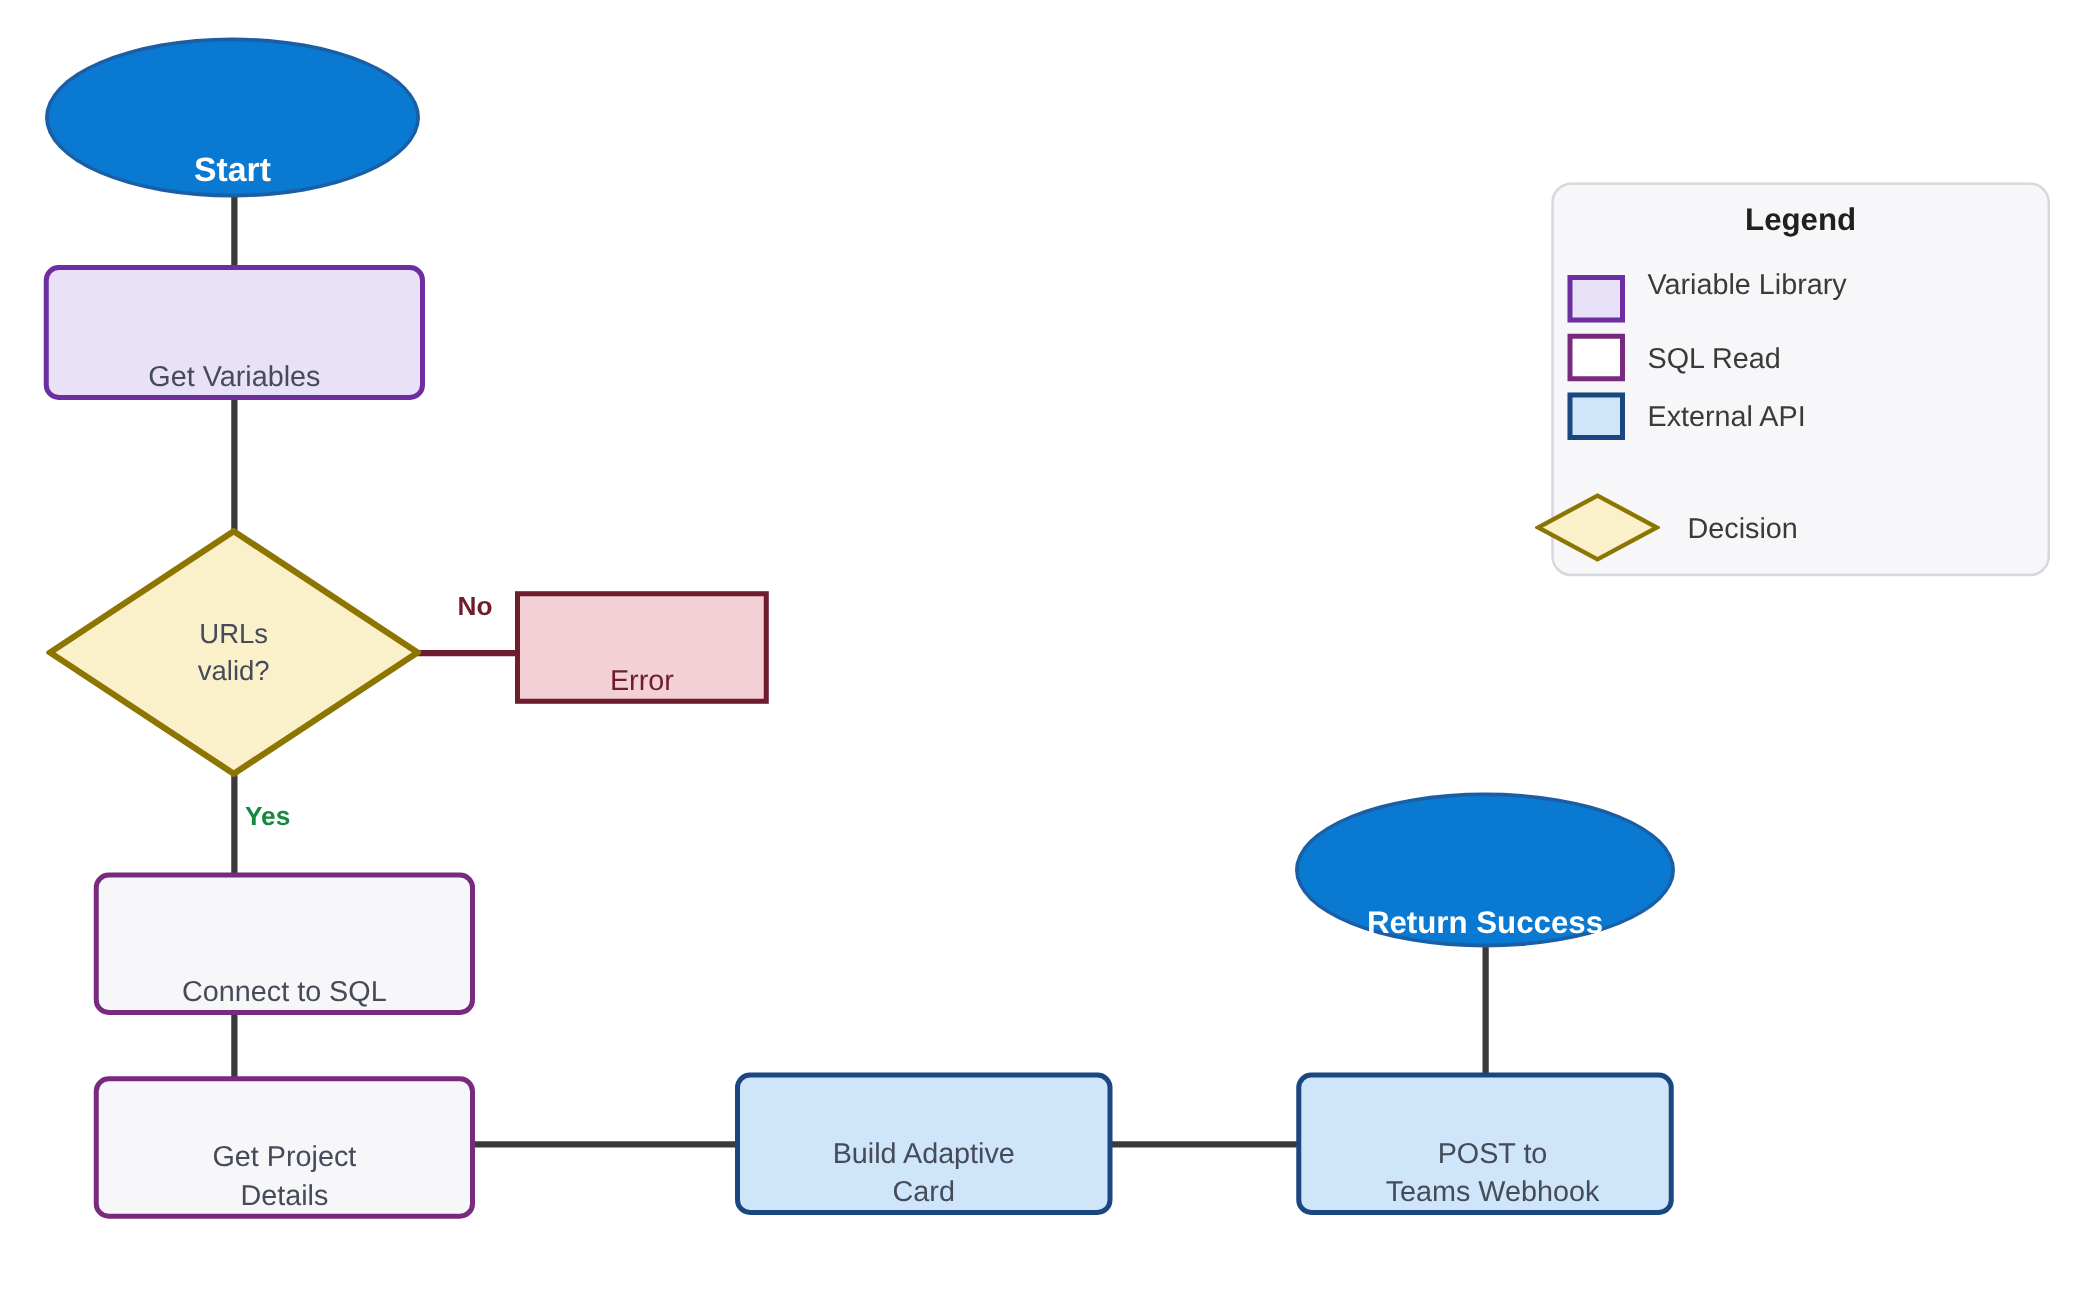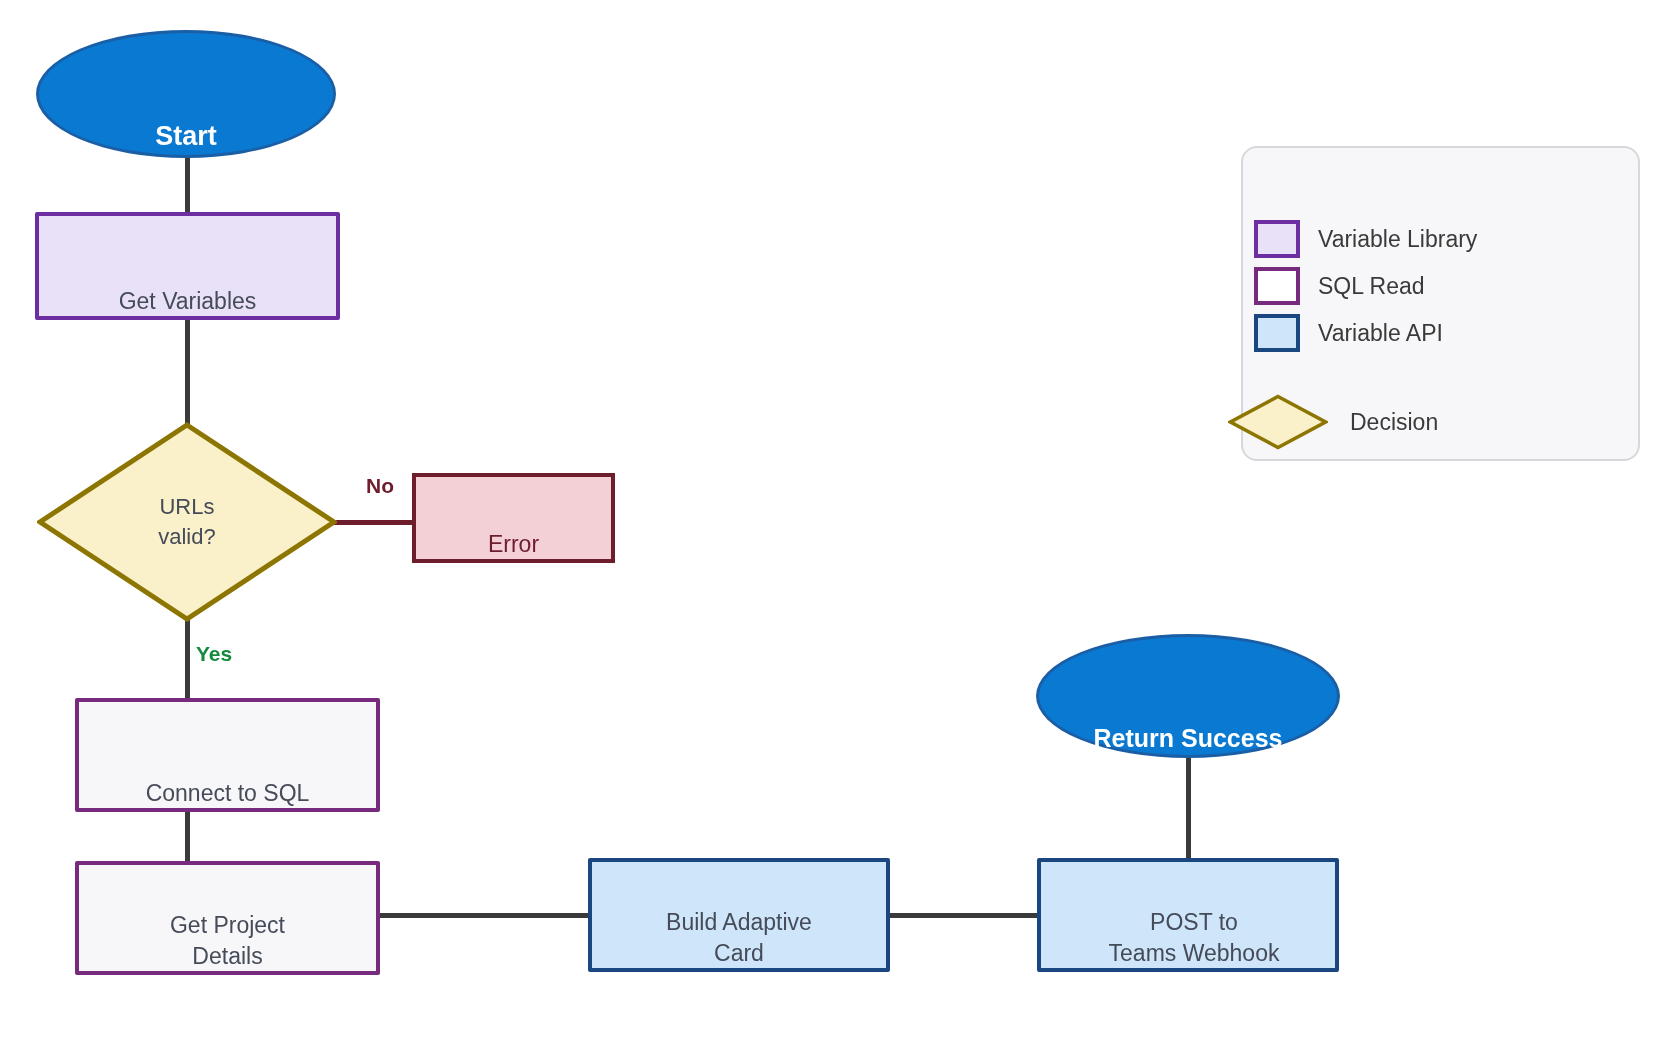--- a/index.html
+++ b/index.html
@@ -20,21 +20,21 @@
     box-sizing: border-box;
     line-height: 1.32;
   }
   .ellipse {
     border-radius: 50%;
     background: var(--terminal-fill);
     border: 3px solid var(--terminal-border);
     color: var(--terminal-text);
     font-weight: bold;
   }
-  .box { border-radius: 2px; font-size: 23px; color: var(--node-text); }
+  .box { border-radius: 12px; font-size: 23px; color: var(--node-text); }
   .varlib  { background: var(--varlib-fill);  border: 4px solid var(--varlib-border); }
   .sqlread { background: var(--sql-fill);     border: 4px solid var(--sql-border); margin-left: 40px; }
   .api     { background: var(--api-fill);     border: 4px solid var(--api-border); }
   .errbox  { background: var(--error-fill);   border: 4px solid var(--error-border);
              color: var(--error-border); border-radius: 0; }
 
   
   #node-start          { left: 36px;   top: 30px;  width: 300px; height: 128px; font-size: 27px; }
   #node-get-variables  { left: 35px;   top: 212px; width: 305px; height: 108px; }
   #node-urls-valid     { left: 37px;   top: 422px; width: 300px; height: 200px; position: absolute; }
@@ -85,21 +85,21 @@
     position: absolute; left: 11px; width: 46px; height: 38px;
     box-sizing: border-box; border-style: solid; border-width: 4px;
   }
   #legend-swatch-varlib { top: 72px;  background: var(--varlib-fill); border-color: var(--varlib-border); }
   #legend-swatch-sql    { top: 119px; background: #FFFFFF;            border-color: var(--sql-border); }
   #legend-swatch-api    { top: 166px; background: var(--api-fill);    border-color: var(--api-border); }
   .legend-label {
     position: absolute; left: 75px; height: 38px; line-height: 38px;
     font-size: 23px; color: #3A3A3A; white-space: nowrap;
   }
-  #legend-label-varlib { top: 72px; }
+  #legend-label-varlib { top: 60px; }
   #legend-label-sql    { top: 119px; }
   #legend-label-api    { top: 166px; }
   #legend-decision-swatch { position: absolute; left: -15px; top: 246px; width: 100px; height: 56px; }
   #legend-label-decision  { left: 107px; top: 246px; height: 56px; line-height: 56px; }
 </style>
 </head>
 <body>
 
 <div class="edge" id="edge-start-getvars"></div>
 <div class="edge" id="edge-getvars-diamond"></div>
@@ -152,27 +152,28 @@
 <div class="node box api" id="node-post-teams">
   <span>POST to</span>
   <span>Teams Webhook</span>
 </div>
 
 <div class="node ellipse" id="node-return-success">
   <span>Return Success</span>
 </div>
 
 <div id="legend">
+  <div id="legend-title">Legend</div>
 
   <div class="legend-swatch" id="legend-swatch-varlib"></div>
   <div class="legend-label" id="legend-label-varlib">Variable Library</div>
 
   <div class="legend-swatch" id="legend-swatch-sql"></div>
   <div class="legend-label" id="legend-label-sql">SQL Read</div>
 
   <div class="legend-swatch" id="legend-swatch-api"></div>
-  <div class="legend-label" id="legend-label-api">Variable API</div>
+  <div class="legend-label" id="legend-label-api">External API</div>
 
   <svg id="legend-decision-swatch" viewBox="0 0 100 56" preserveAspectRatio="none">
     <polygon points="50,2.5 97.5,28 50,53.5 2.5,28" fill="var(--decision-fill)" stroke="var(--decision-border)" stroke-width="3.5"></polygon>
   </svg>
   <div class="legend-label" id="legend-label-decision">Decision</div>
 </div>
 
 </body></html>

